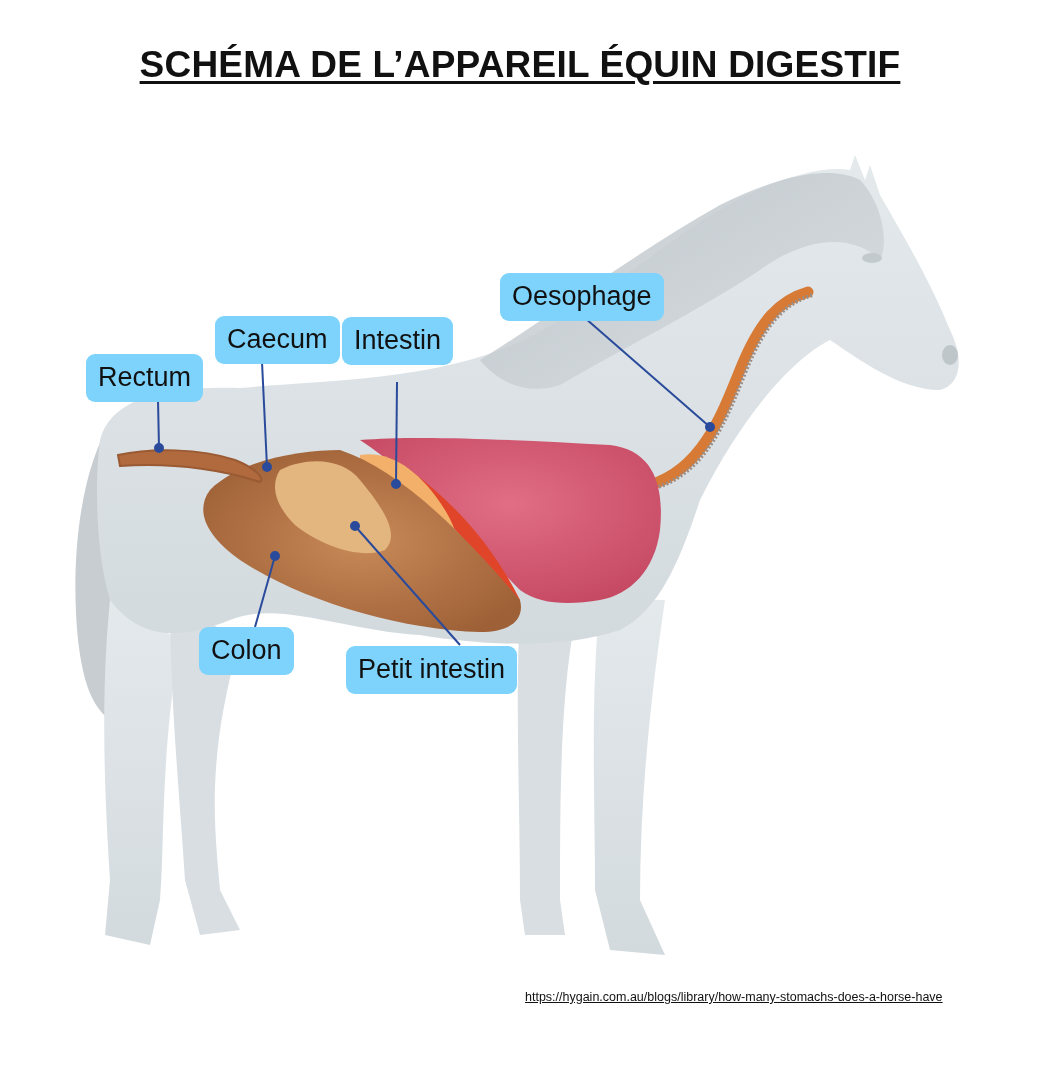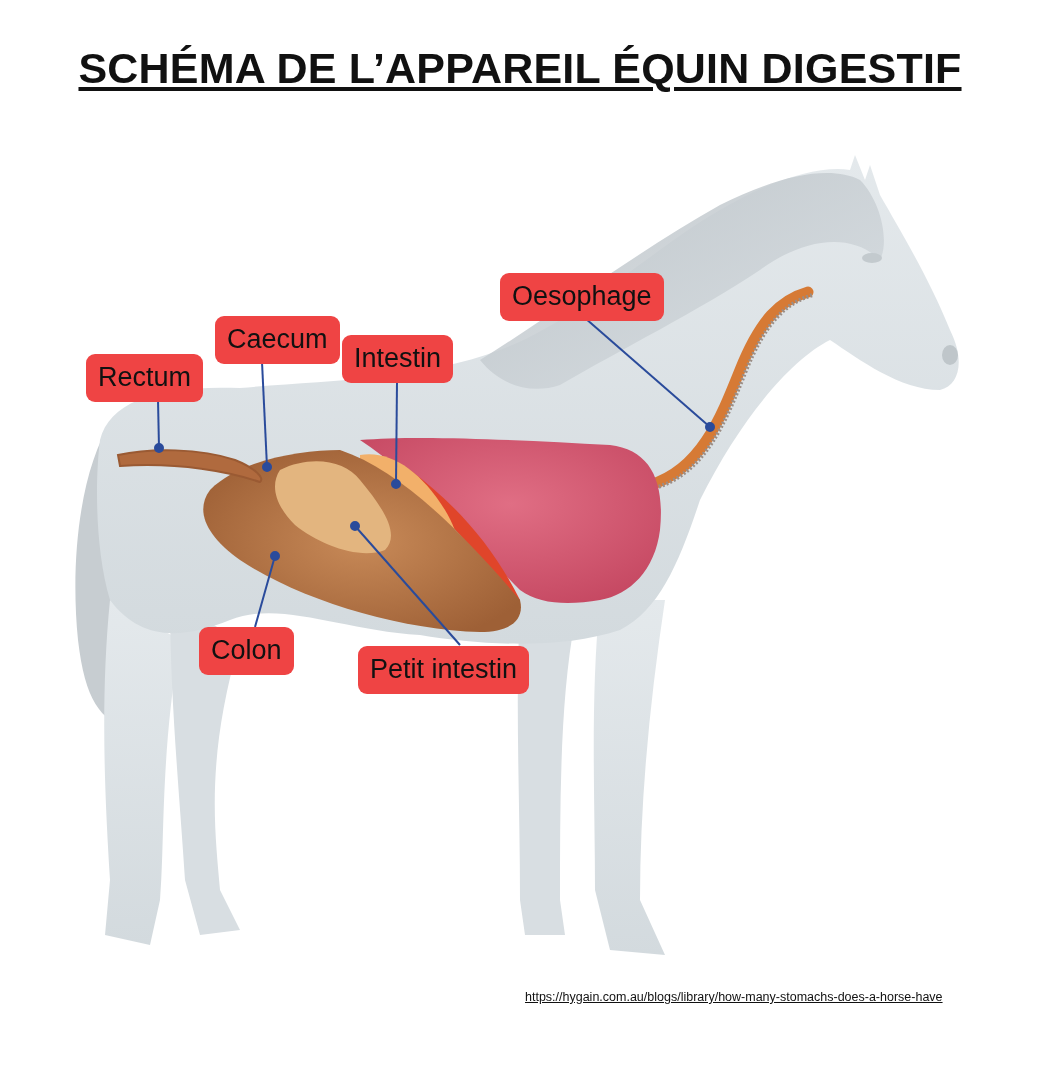--- a/index.html
+++ b/index.html
@@ -1,22 +1,22 @@
 <!DOCTYPE html>
 <html><head>
 <meta charset="utf-8">
 <style>
   html, body { margin: 0; padding: 0; background: #ffffff; }
   body { width: 1058px; height: 1066px; position: relative; overflow: hidden;
          font-family: "Liberation Sans", "DejaVu Sans", sans-serif; }
   .title { position: absolute; left: 0; width: 1040px; top: 44px; text-align: center;
-           font-size: 43px; font-weight: bold; color: #111; text-decoration: underline;
+           font-size: 37px; font-weight: bold; color: #111; text-decoration: underline;
            text-underline-offset: 4px; letter-spacing: 0.2px; }
   .stage { position: absolute; left: 0; top: 0; width: 1058px; height: 1066px; }
-  .label { position: absolute; background: #ef4444; color: #111; border-radius: 9px;
+  .label { position: absolute; background: #7dd3fc; color: #111; border-radius: 9px;
            font-size: 27px; line-height: 1; padding: 10px 12px 11px 12px; white-space: nowrap; }
   .source { position: absolute; left: 501px; top: 990px; font-size: 12.5px; color: #111;
             text-decoration: underline; margin-left: 24px; }
 </style>
 </head>
 <body>
 
 <div class="title">SCHÉMA DE L’APPAREIL ÉQUIN DIGESTIF</div>
 
 <svg class="stage" width="1058" height="1066" viewBox="0 0 1058 1066">
@@ -82,18 +82,18 @@
       <circle cx="159" cy="448" r="4"></circle>
     <line x1="255" y1="627" x2="275" y2="556"></line>
       <circle cx="275" cy="556" r="4"></circle>
     <line x1="460" y1="645" x2="355" y2="526"></line>
       <circle cx="355" cy="526" r="4"></circle>
   </g>
 </svg>
 
 <div class="label" style="left:500px;top:273px;">Oesophage</div>
 <div class="label" style="left:215px;top:316px;">Caecum</div>
-<div class="label" style="left:342px;top:335px;text-align:right;">Intestin</div>
+<div class="label" style="left:342px;top:317px;text-align:right;">Intestin</div>
 <div class="label" style="left:86px;top:354px;text-align:right;">Rectum</div>
 <div class="label" style="left:199px;top:627px;">Colon</div>
-<div class="label" style="left:358px;top:646px;">Petit intestin</div>
+<div class="label" style="left:346px;top:646px;">Petit intestin</div>
 
 <a class="source">https://hygain.com.au/blogs/library/how-many-stomachs-does-a-horse-have</a>
 
 </body></html>

